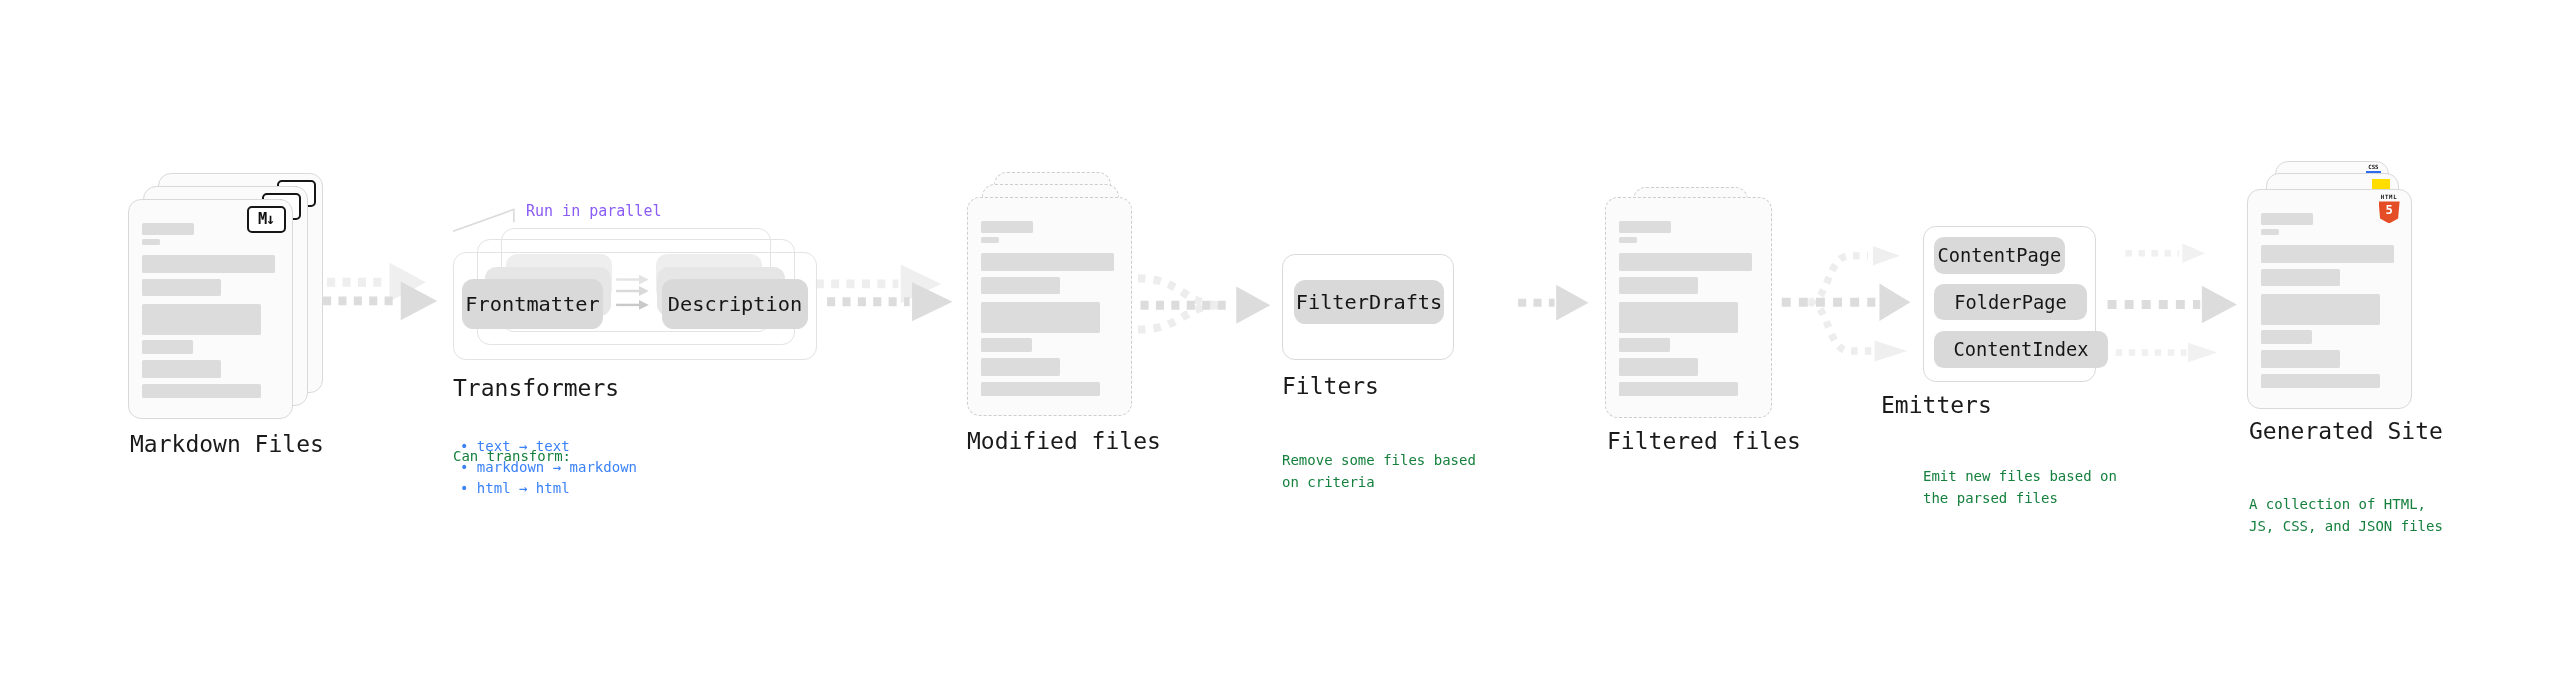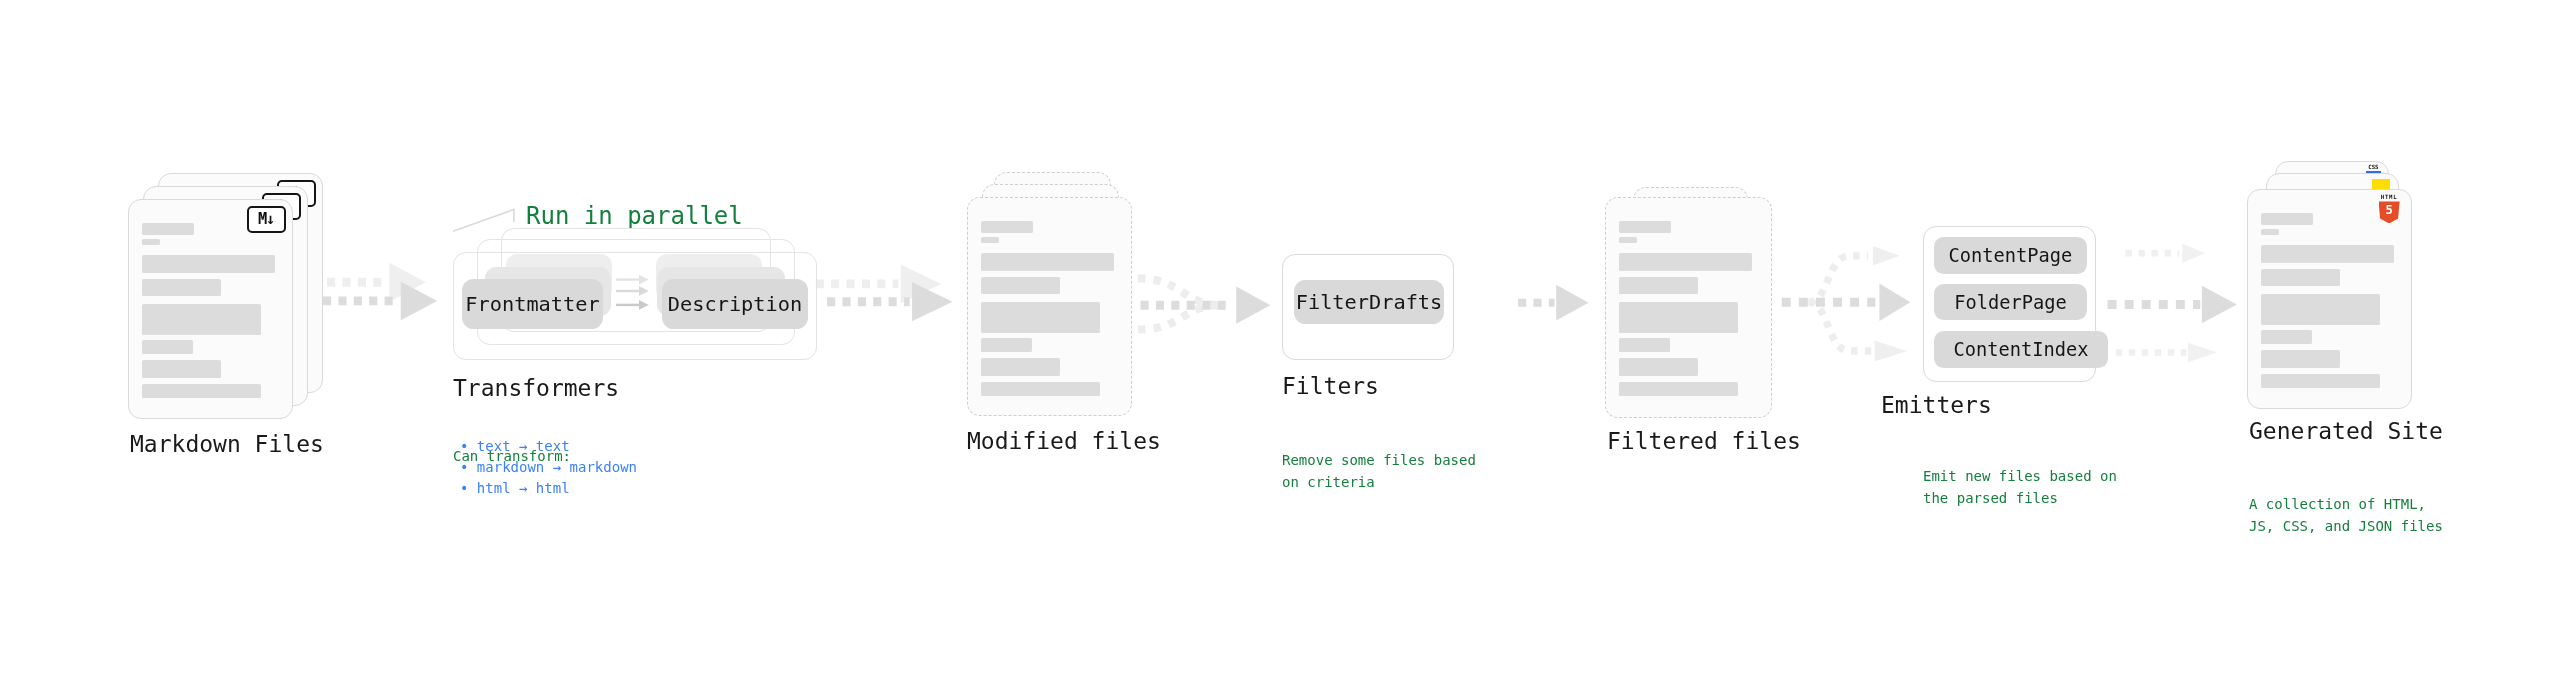--- a/index.html
+++ b/index.html
@@ -33,21 +33,21 @@
   .bullets{position:absolute;font-size:14px;line-height:21px;color:#3b82f6;white-space:pre-line;}
 
   
   .frame{position:absolute;box-sizing:border-box;background:#ffffff;border:1.6px solid #dadada;border-radius:13px;}
   .tcard{position:absolute;box-sizing:border-box;border:1.6px solid #e3e3e3;border-radius:13px;background:transparent;}
   .pill{position:absolute;box-sizing:border-box;background:#d9d9d9;border-radius:11.4px;color:#161616;
     display:flex;align-items:center;justify-content:center;font-size:20.3px;white-space:nowrap;}
   .pill.ghost1{background:#e6e6e6;}
   .pill.ghost2{background:#eeeeee;}
   .pill.emit{font-size:18.7px;border-radius:9.8px;}
-  .annotation{position:absolute;font-size:24px;color:#15803d;white-space:nowrap;}
+  .annotation{position:absolute;font-size:15px;color:#8b5cf6;white-space:nowrap;}
 
   svg{position:absolute;overflow:visible;}
   .dash-dark{stroke:#dcdcdc;}
   .head-dark{fill:#dcdcdc;}
   .dash-light{stroke:#eeeeee;}
   .head-light{fill:#efefef;}
   .dash-faint{stroke:#f0f0f0;}
   .head-faint{fill:#f1f1f1;}
   .curve{stroke:#ededed;fill:none;}
 
@@ -221,21 +221,21 @@
     <div class="bar b7"></div>
     <div class="bar b8"></div>
   </div>
 </div>
     </div>
     <div class="h1" style="left:1607px;top:428px">Filtered files</div>
   </div>
 
   <div class="node">
     <div class="frame" style="left:1923px;top:226px;width:173px;height:156px"></div>
-    <div class="pill emit" style="left:1934px;top:237px;width:153px;height:37px">ContentPage</div>
+    <div class="pill emit" style="left:1934px;top:237px;width:131px;height:37px">ContentPage</div>
     <div class="pill emit" style="left:1934px;top:284px;width:153px;height:36px">FolderPage</div>
     <div class="pill emit" style="left:1934px;top:331px;width:174px;height:37px">ContentIndex</div>
     <div class="h1" style="left:1881px;top:392px">Emitters</div>
     <div class="note" style="left:1923px;top:429px">Emit new files based on
 the parsed files</div>
   </div>
 
   <div class="node">
     <div class="doc" style="left:2275px;top:161px;width:114px;height:211px">
       <div class="css-badge">

